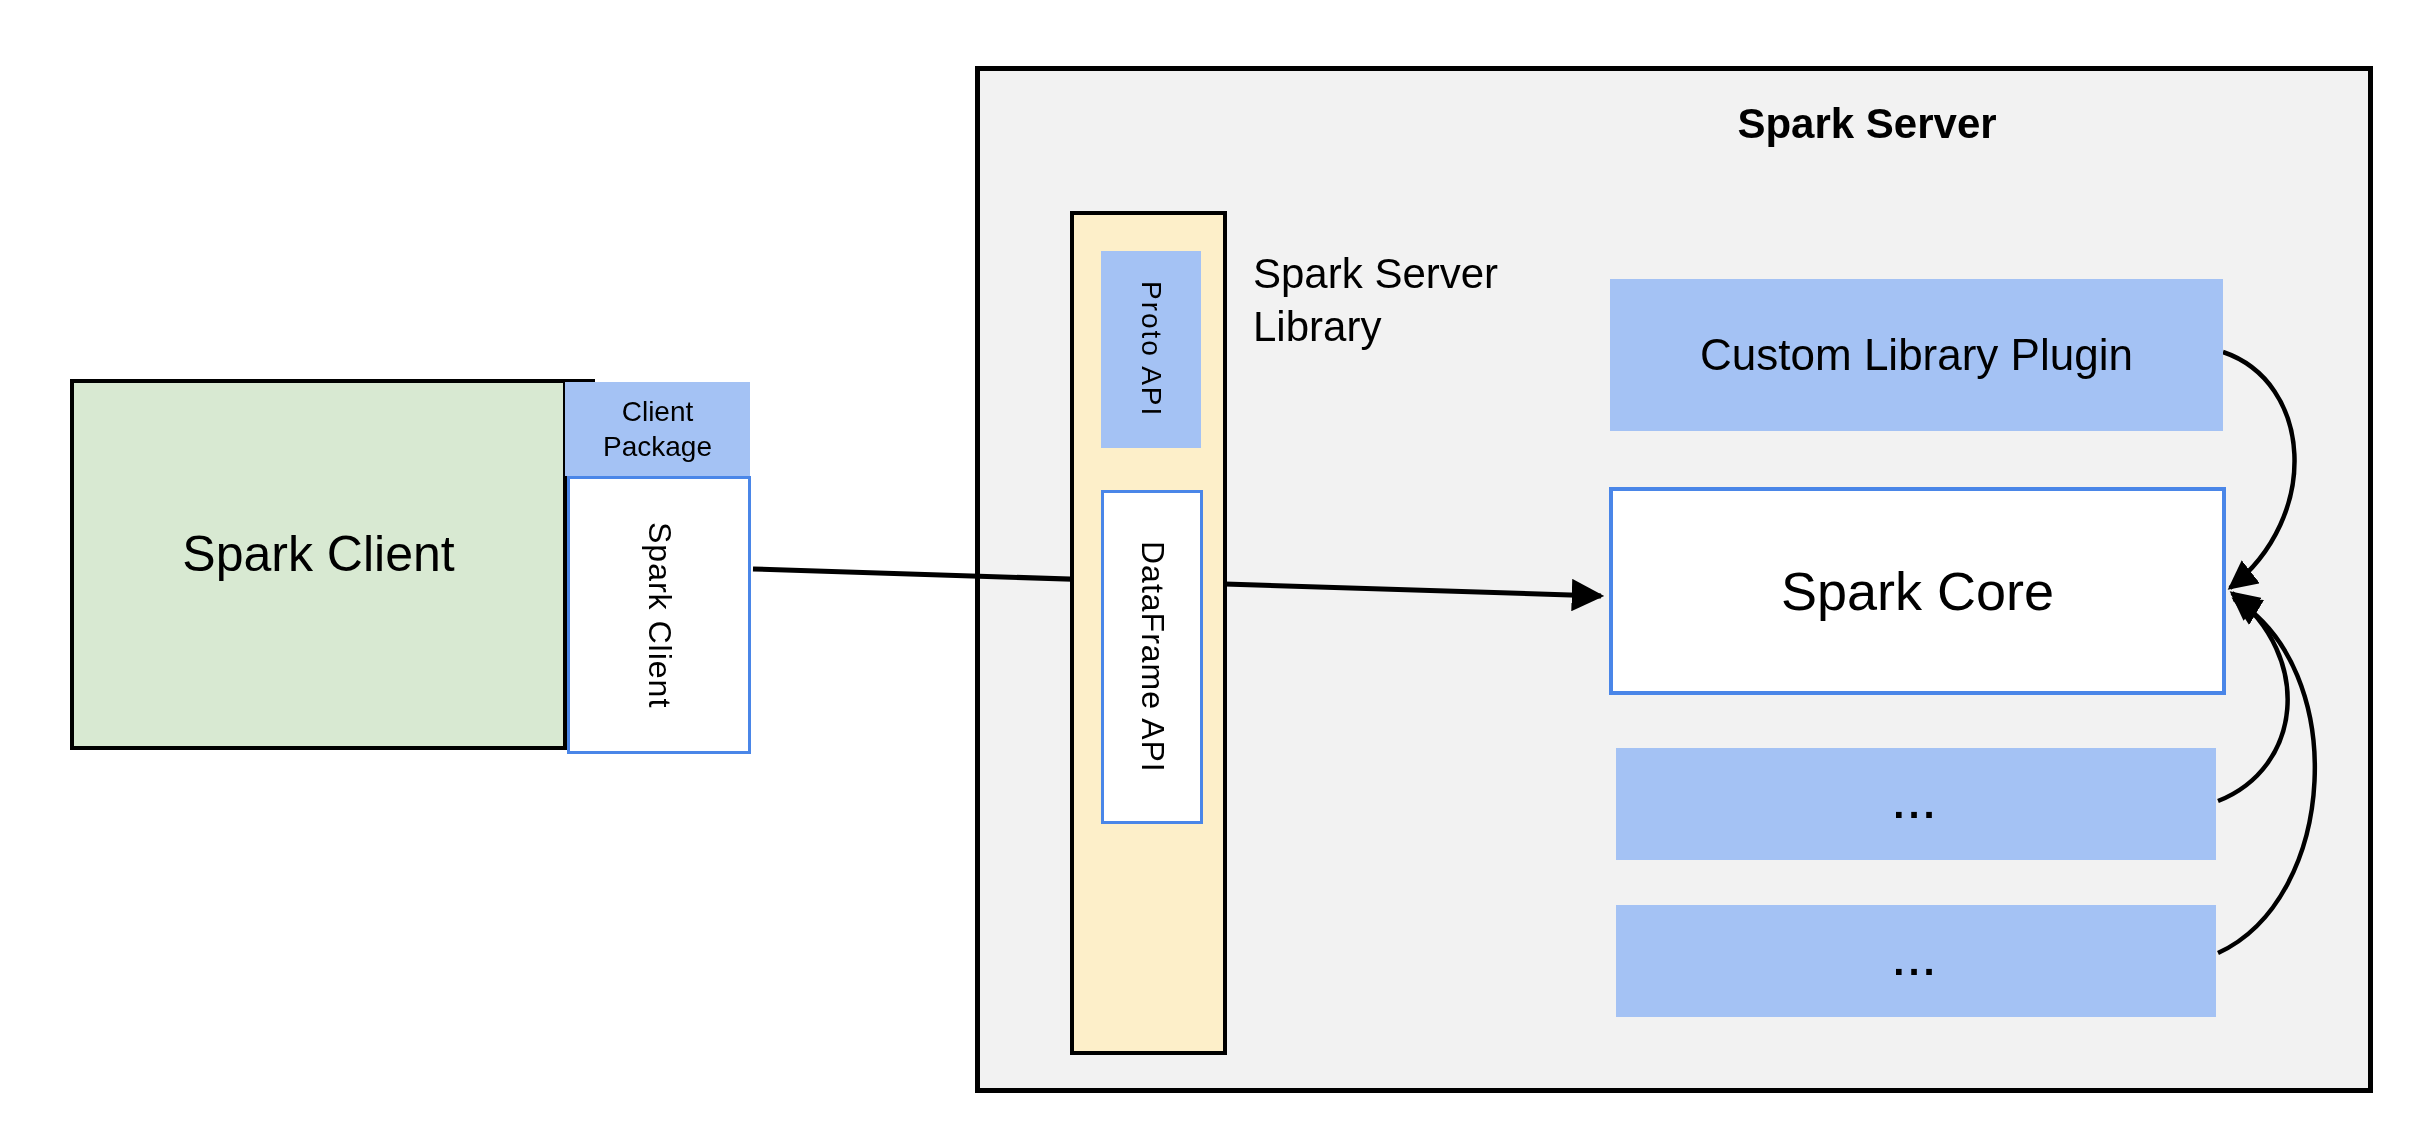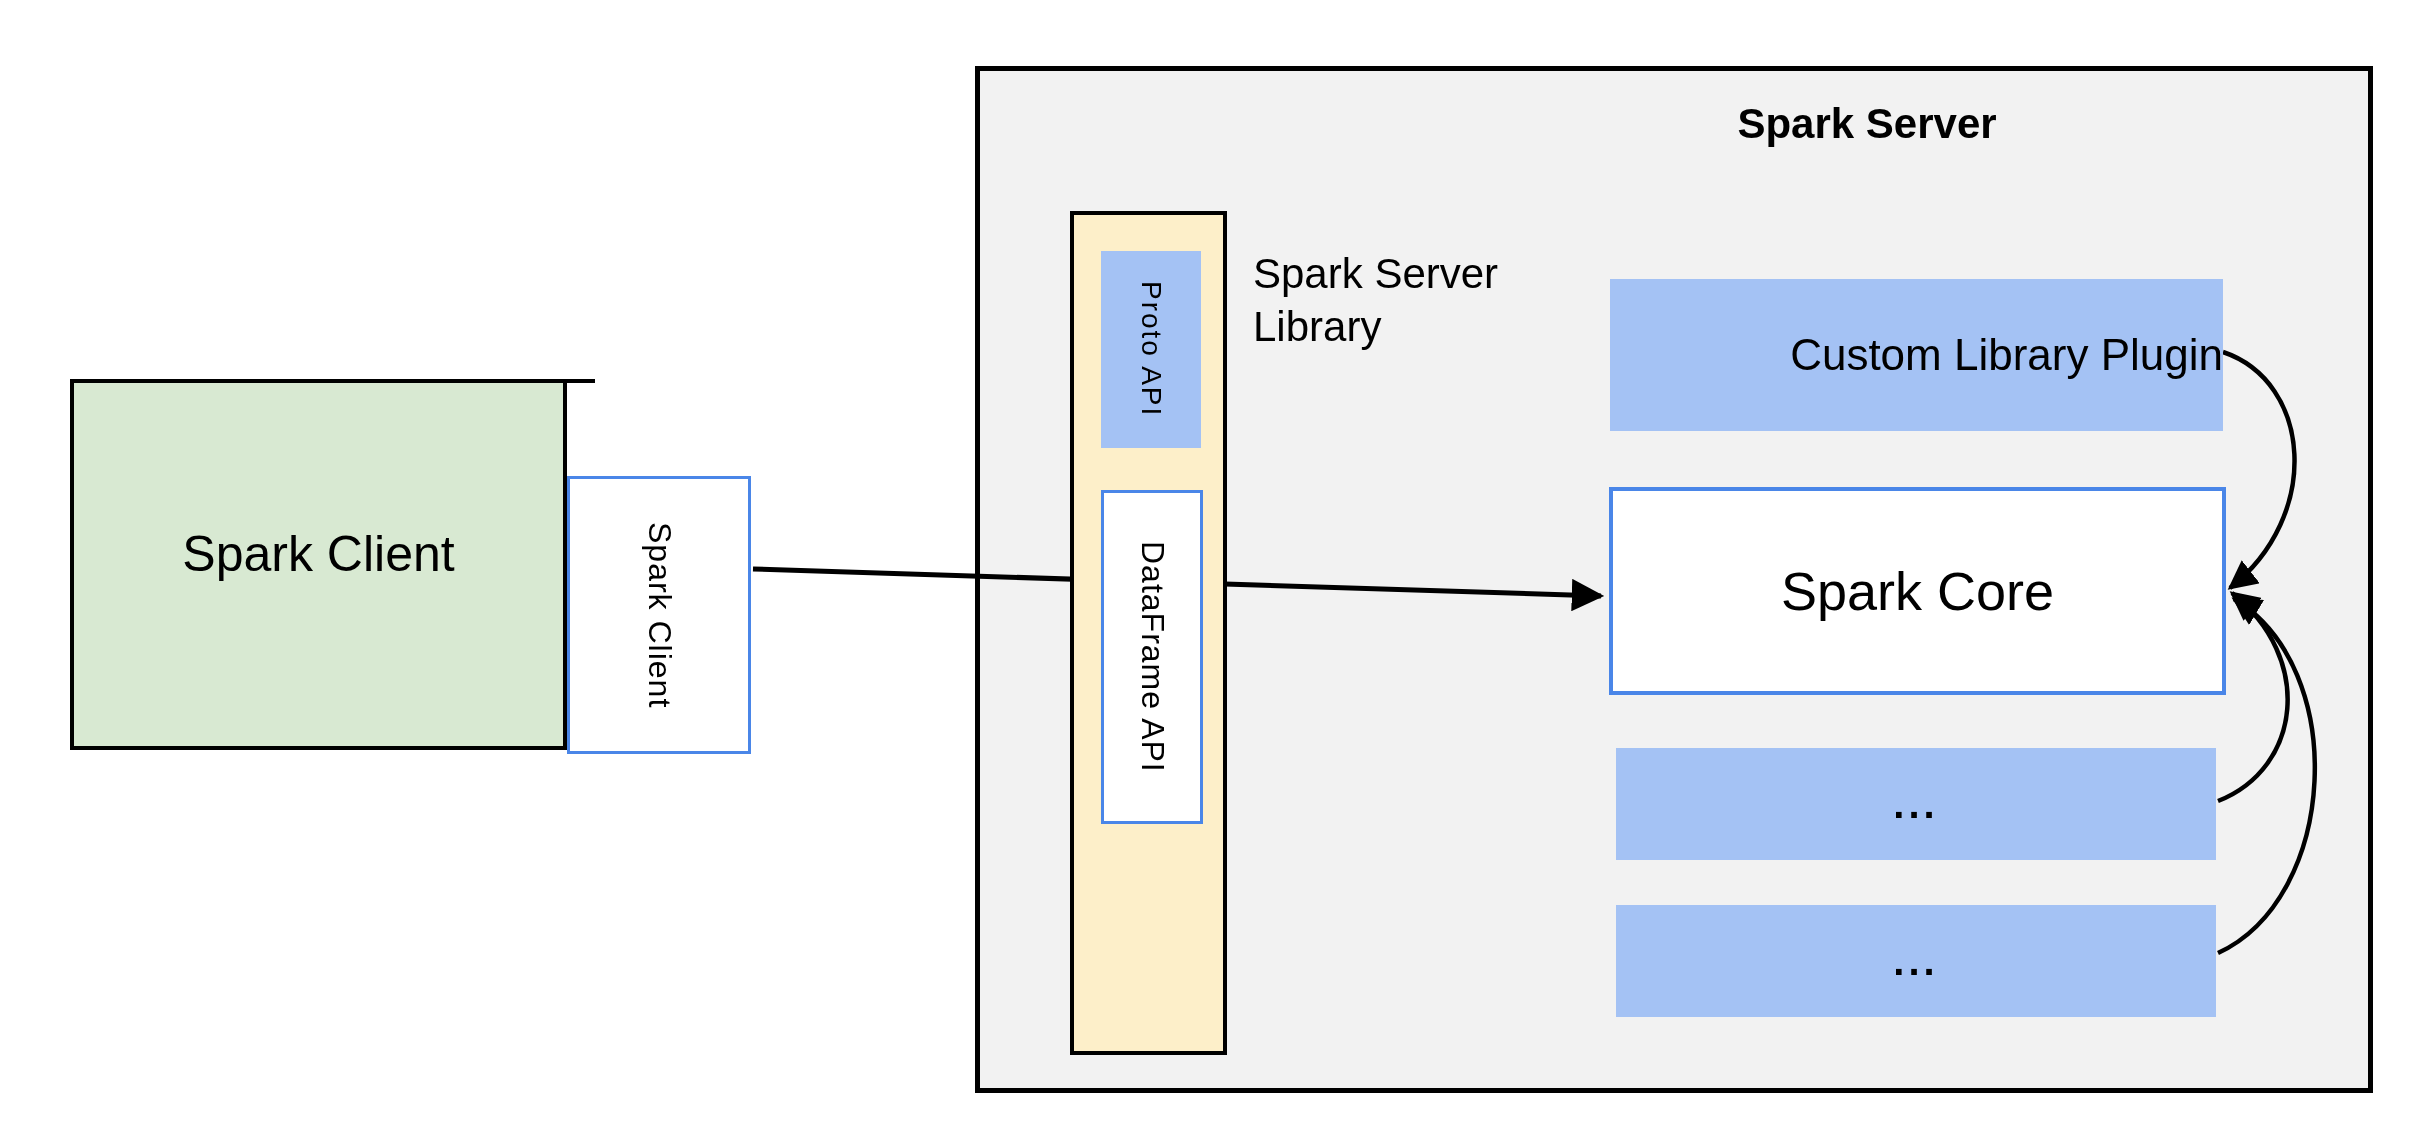--- a/index.html
+++ b/index.html
@@ -49,21 +49,21 @@
   .lbl{z-index:4;}
   .connect-title{left:993px; top:76px; width:340px; text-align:center;
     font-size:42px; line-height:50px;}
   .server-title{left:1617px; top:100px; width:500px; text-align:center;
     font-size:42px; font-weight:bold;}
   .library-label{left:1253px; top:247px; width:360px; text-align:left;
     font-size:42px; line-height:53px;}
 
   
   .plugin-box{left:1610px; top:279px; width:613px; height:152px;
-    background:var(--blue_fill); font-size:44px;align-items:flex-end;}
+    background:var(--blue_fill); font-size:44px;}
   .core-box{left:1609px; top:487px; width:617px; height:208px;
     background:#fff; border:4px solid var(--blue_border); font-size:54px;text-align:right;}
   .ext-box{width:600px; height:112px; background:var(--blue_fill);
     font-size:40px; font-weight:bold; letter-spacing:4px; line-height:1;}
   .ext-1{left:1616px; top:748px;}
   .ext-2{left:1616px; top:905px;}
 
   svg.arrows{position:absolute; left:0; top:0; width:2435px; height:1135px;
     z-index:5; pointer-events:none;}
   svg .stroke{fill:none; stroke:var(--line);}
@@ -90,20 +90,24 @@
     <path class="stroke" d="M 753 569 L 1601 596" stroke-width="5" marker-end="url(#ah)"></path>
     <path class="stroke" d="M 2223 352 C 2312 382, 2322 516, 2230 588" stroke-width="4.5" marker-end="url(#ah)"></path>
     <path class="stroke" d="M 2218 801 C 2302 768, 2314 658, 2232 593" stroke-width="4.5" marker-end="url(#ah)"></path>
     <path class="stroke" d="M 2218 953 C 2338 898, 2350 668, 2234 599" stroke-width="4.5" marker-end="url(#ah)"></path>
   </svg>
 
   <div class="abs client-app centered layer-boxes">
     <div>Spark Client</div>
   </div>
   <div class="abs border-overshoot layer-boxes"></div>
+  <div class="abs client-package centered layer-boxes">
+    <div>Client</div>
+    <div>Package</div>
+  </div>
   <div class="abs spark-client centered layer-boxes">
     <span class="vtext">Spark Client</span>
   </div>
 
   <div class="abs connect-col layer-boxes"></div>
   <div class="abs proto-api centered layer-boxes">
     <span class="vtext">Proto API</span>
   </div>
   <div class="abs dataframe-api centered layer-boxes">
     <span class="vtext">DataFrame API</span>

